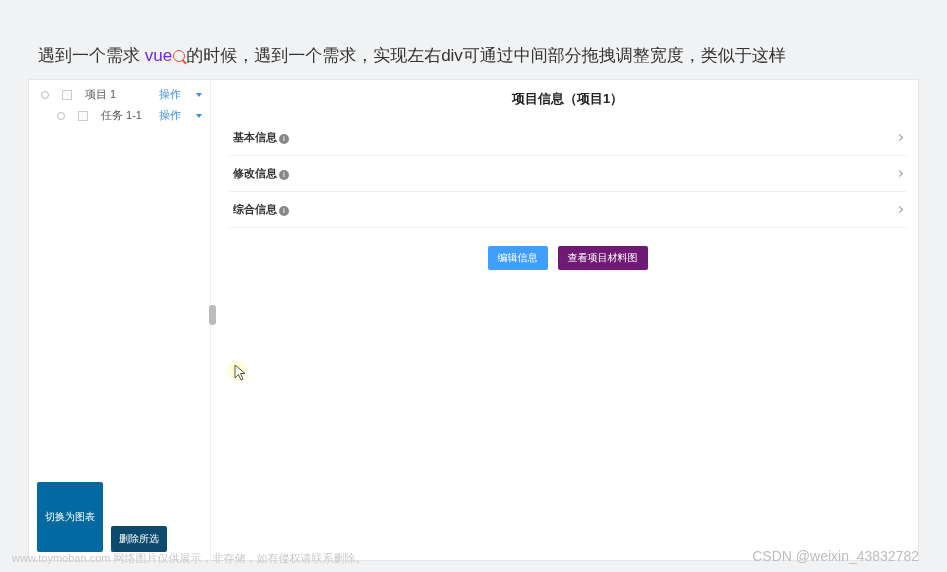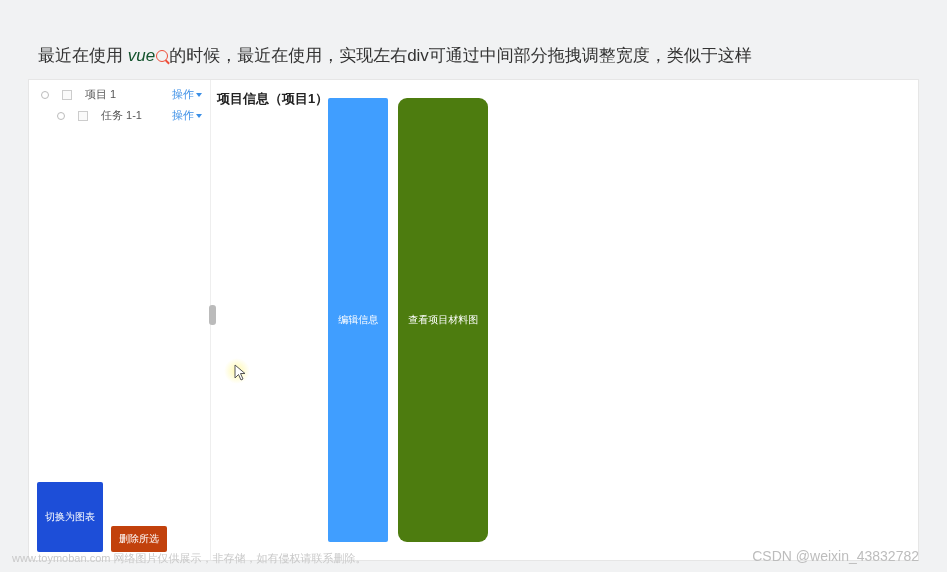--- a/index.html
+++ b/index.html
@@ -10,21 +10,21 @@
       height: 572px;
       overflow: hidden;
       position: relative;
     }
     .intro {
       padding: 42px 38px 10px 38px;
       font-size: 17px;
       color: #333;
       line-height: 1.6;
     }
-    .intro .vue { color: #14532d; font-style: italic; }
+    .intro .vue { color: #6d28d9; }
     .search-icon {
       display: inline-block;
       width: 12px; height: 12px;
       border: 1.5px solid #ee4d38;
       border-radius: 50%;
       position: relative;
       vertical-align: middle;
       margin: 0 1px 2px 1px;
     }
     .search-icon::after {
@@ -76,63 +76,63 @@
       border-radius: 50%;
       display: inline-block;
       position: relative;
     }
     .checkbox {
       width: 10px; height: 10px;
       border: 1px solid #ccc;
       background: #fafafa;
       display: inline-block;
     }
-    .action-link { color: #3a8ee6; font-size: 11px; display: flex; align-items: center; gap: 2px; }
+    .action-link { color: #3a8ee6; font-size: 11px; display: flex; align-items: center; gap: 15px; }
     .chev-down {
       width: 0; height: 0;
       border-left: 3px solid transparent;
       border-right: 3px solid transparent;
       border-top: 4px solid #3a8ee6;
     }
     .left-footer {
       display: flex;
       gap: 8px;
       padding: 8px;
     }
     .btn {
       border: none;
       color: #fff;
       font-size: 10px;
       padding: 6px 8px;
       border-radius: 2px;
       cursor: pointer;
     }
-    .btn-green { background: #1d4ed8; }
-    .btn-red { background: #c2410c; margin-top: 44px; }
+    .btn-green { background: #0369a1; }
+    .btn-red { background: #0c4a6e; margin-top: 44px; }
     .btn-blue { background: #409eff; }
-    .btn-green2 { background: #4d7c0f; border-radius: 9px; }
+    .btn-green2 { background: #701a75; }
     .divider {
       width: 6px;
       background: transparent;
       cursor: col-resize;
       position: relative;
     }
     .drag-handle {
       position: absolute;
       left: -2px;
       top: 225px;
       width: 7px;
       height: 20px;
       background: #bbb;
       border-radius: 3px;
     }
     .right-panel {
       flex: 1;
       display: flex;
-      flex-direction: row;
+      flex-direction: column;
       position: relative;
     }
     .accordion {
       padding: 4px 12px 0 12px;
     }
     .acc-item {
       display: flex;
       align-items: center;
       justify-content: space-between;
       border-bottom: 1px solid #eee;
@@ -193,21 +193,21 @@
       right: 28px;
       bottom: 8px;
       font-size: 14px;
       color: #bdbdbd;
     }
   </style>
 </head>
 <body>
 
 <div class="intro">
-  <span>最近在使用</span><span class="vue"> vue</span><span class="search-icon"></span><span>的时候，最近在使用，实现左右div可通过中间部分拖拽调整宽度，类似于这样</span>
+  <span>遇到一个需求</span><span class="vue"> vue</span><span class="search-icon"></span><span>的时候，遇到一个需求，实现左右div可通过中间部分拖拽调整宽度，类似于这样</span>
 </div>
 
 <div class="app">
   <div class="left-panel">
     <div class="tree">
       <div class="tree-row">
         <span class="label-wrap">
           <span class="toggle"></span>
           <span class="checkbox"></span>
           <span>项目 1</span>
@@ -234,20 +234,40 @@
       <button class="btn btn-red">删除所选</button>
     </div>
   </div>
 
   <div class="divider">
     <div class="drag-handle"></div>
   </div>
 
   <div class="right-panel">
     <div class="panel-title">项目信息（项目1）</div>
+    <div class="accordion">
+      <div class="acc-item">
+        <span>
+          <span>基本信息</span><span class="info-icon">i</span>
+        </span>
+        <span class="chev-right"></span>
+      </div>
+      <div class="acc-item">
+        <span>
+          <span>修改信息</span><span class="info-icon">i</span>
+        </span>
+        <span class="chev-right"></span>
+      </div>
+      <div class="acc-item">
+        <span>
+          <span>综合信息</span><span class="info-icon">i</span>
+        </span>
+        <span class="chev-right"></span>
+      </div>
+    </div>
     <div class="action-buttons">
       <button class="btn btn-blue">编辑信息</button>
       <button class="btn btn-green2">查看项目材料图</button>
     </div>
   </div>
 </div>
 
 <div class="cursor-highlight"></div>
 <div class="cursor-arrow">
   <svg width="14" height="18" viewBox="0 0 14 18">

